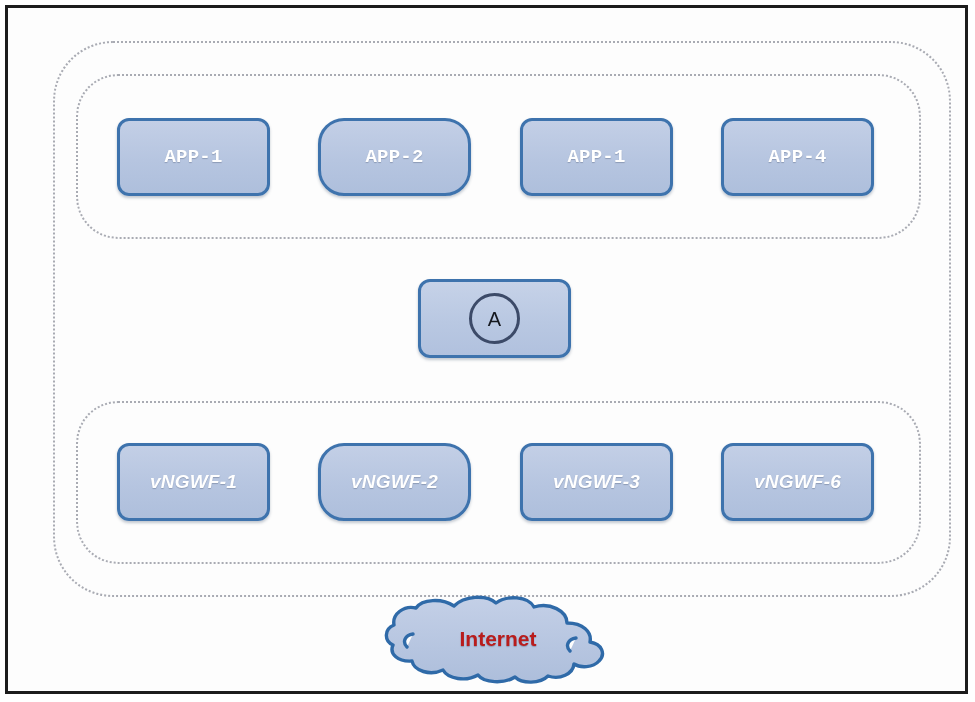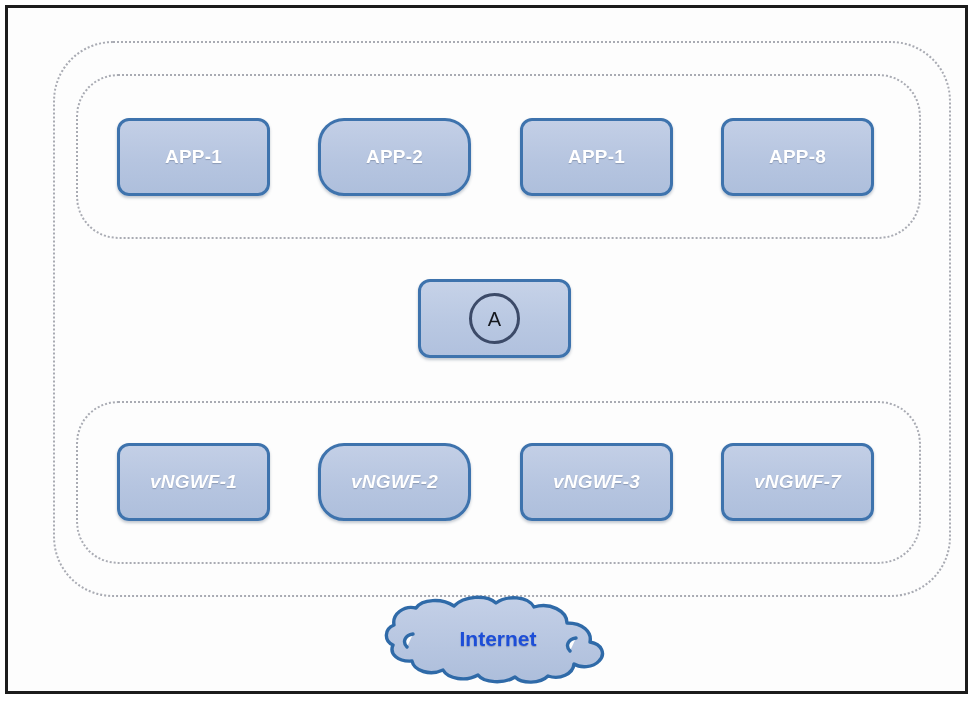--- a/index.html
+++ b/index.html
@@ -78,21 +78,21 @@
     color: #ffffff;
     font-size: 19px;
     font-weight: 600;
     letter-spacing: 0.2px;
     text-shadow: 0 1px 1px rgba(90,105,130,0.45);
     white-space: nowrap;
     user-select: none;
   }
 
   
-  .row-app  { top: 110px; }
+  .row-app  { top: 110px; font-family: Liberation Mono, monospace; }
   .row-gw   { top: 435px; font-style: italic; }
   .col-1 { left: 109px; }
   .col-2 { left: 310px; border-radius: 26px; }
   .col-3 { left: 512px; }
   .col-4 { left: 713px; }
 
   
   .ctrl-box {
     position: absolute;
     left: 410px;
@@ -141,21 +141,21 @@
   }
   .cloud-label {
     position: absolute;
     left: 0;
     top: 0;
     width: 230px;
     height: 90px;
     display: flex;
     align-items: center;
     justify-content: center;
-    color: #1d4ed8;
+    color: #b91c1c;
     font-size: 21px;
     font-weight: 600;
     text-shadow: 0 1px 1px rgba(90,105,130,0.45);
     user-select: none;
     pointer-events: none;
     padding-left: 6px;
     box-sizing: border-box;
   }
 </style>
 </head>
@@ -172,40 +172,40 @@
     <div class="node-box row-app col-1">
       <span class="node-label">APP-1</span>
     </div>
     <div class="node-box row-app col-2">
       <span class="node-label">APP-2</span>
     </div>
     <div class="node-box row-app col-3">
       <span class="node-label">APP-1</span>
     </div>
     <div class="node-box row-app col-4">
-      <span class="node-label">APP-8</span>
+      <span class="node-label">APP-4</span>
     </div>
 
     <div class="ctrl-box">
       <span class="ctrl-circle">
         <span class="ctrl-letter">A</span>
       </span>
     </div>
 
     <div class="node-box row-gw col-1">
       <span class="node-label">vNGWF-1</span>
     </div>
     <div class="node-box row-gw col-2">
       <span class="node-label">vNGWF-2</span>
     </div>
     <div class="node-box row-gw col-3">
       <span class="node-label">vNGWF-3</span>
     </div>
     <div class="node-box row-gw col-4">
-      <span class="node-label">vNGWF-7</span>
+      <span class="node-label">vNGWF-6</span>
     </div>
 
     <div class="cloud-wrap">
       <svg viewBox="0 0 230 90" xmlns="http://www.w3.org/2000/svg">
         <defs>
           <linearGradient id="cloudgrad" x1="0" y1="0" x2="0" y2="1">
             <stop offset="0%" stop-color="#c4d0e7"></stop>
             <stop offset="60%" stop-color="#b6c5e0"></stop>
             <stop offset="100%" stop-color="#adbedb"></stop>
           </linearGradient>

